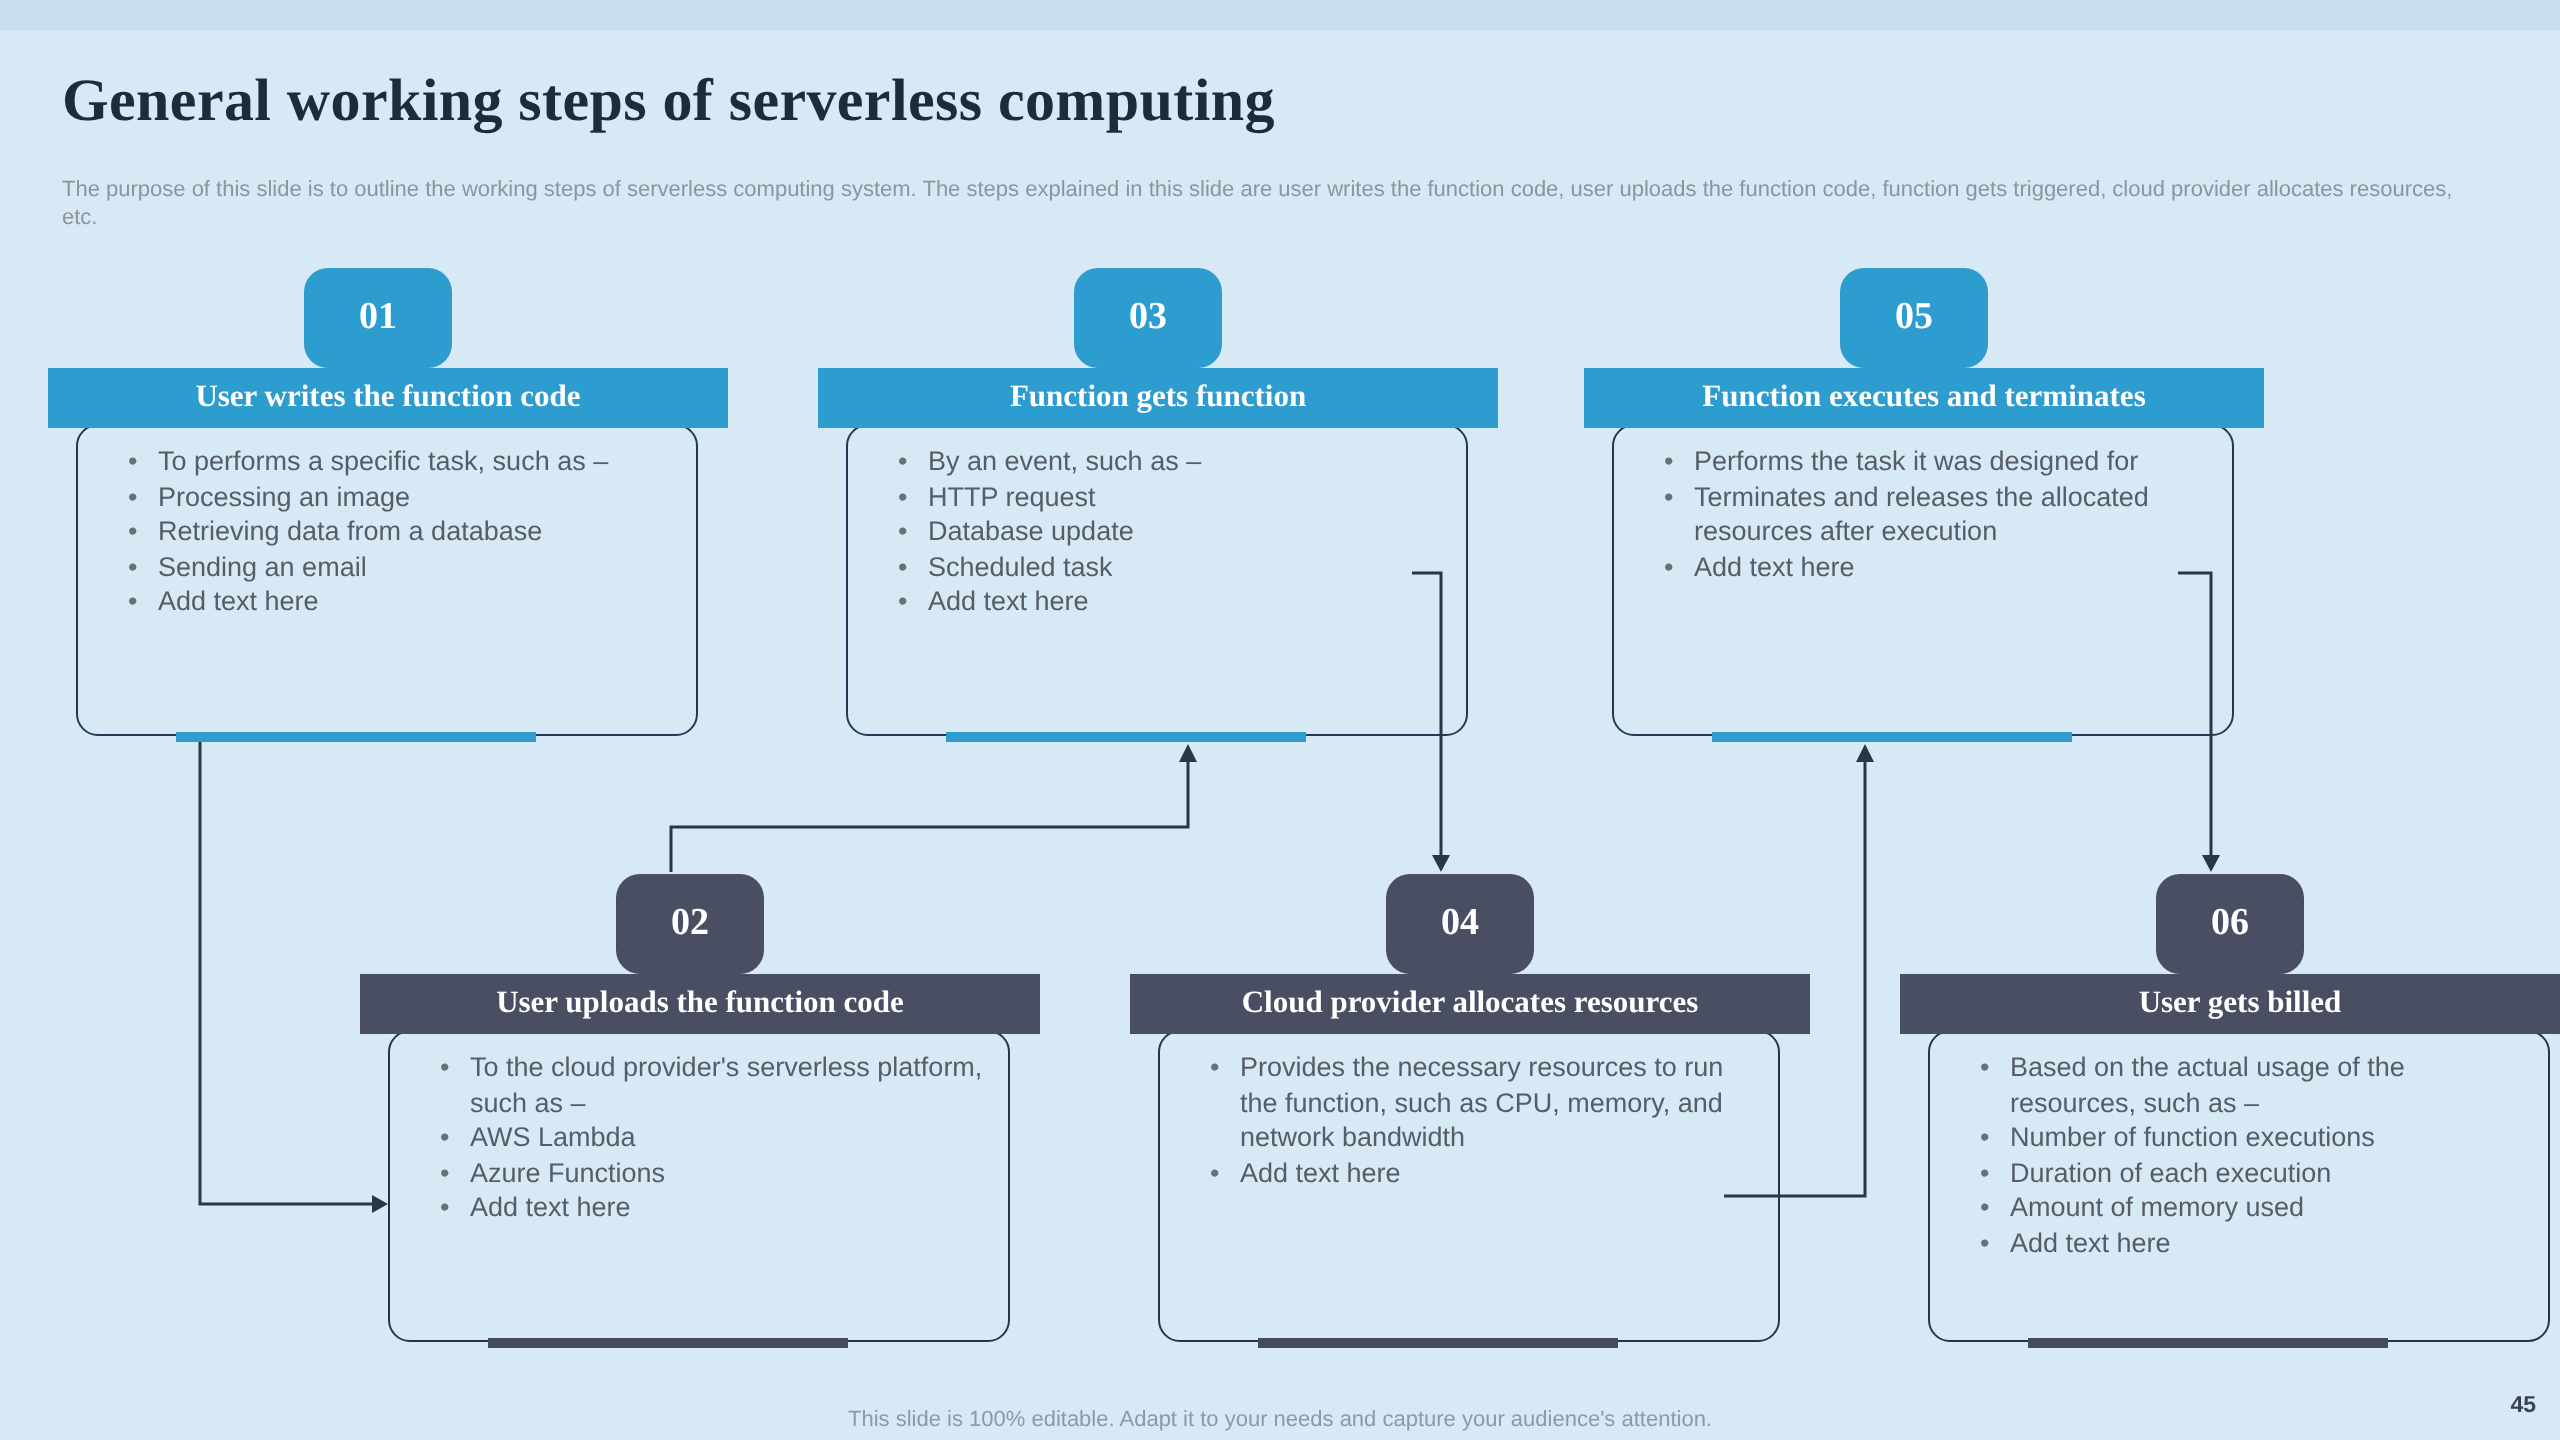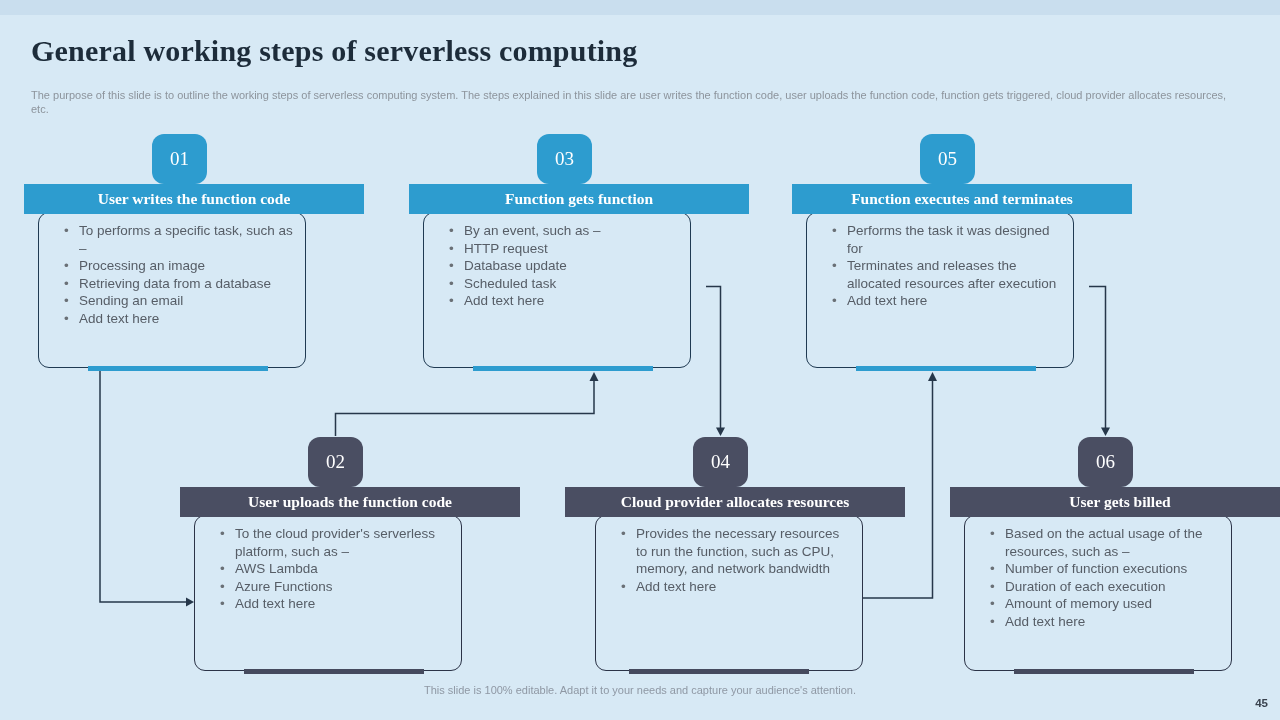--- a/index.html
+++ b/index.html
@@ -12,48 +12,48 @@
   .title{
     position:absolute;left:31px;top:34px;width:1100px;
     font-family:"Liberation Serif", serif;font-weight:bold;font-size:30px;
     color:#1d2c3a;letter-spacing:.2px;margin:0;
   }
   .subtitle{
     position:absolute;left:31px;top:88px;width:1200px;margin:0;
     font-size:11px;line-height:14px;color:#8d949c;
   }
   .badge{
-    position:absolute;width:55px;height:50px;border-radius:12px;
+    position:absolute;width:74px;height:50px;border-radius:12px;
     display:flex;align-items:center;justify-content:center;
-    color:#fff;font-family:"Liberation Serif", serif;font-weight:normal;font-size:19px;
+    color:#fff;font-family:"Liberation Serif", serif;font-weight:bold;font-size:19px;
   }
   .hdr{
     position:absolute;width:340px;height:30px;z-index:3;
     display:flex;align-items:center;justify-content:center;
     color:#fff;font-family:"Liberation Serif", serif;font-weight:bold;font-size:15.5px;
   }
   .blue{background:#2d9ccf;}
   .dark{background:#4a4e62;text-align:center;}
   .bodybox{
-    position:absolute;width:268px;height:156px;z-index:1;
+    position:absolute;width:311px;height:156px;z-index:1;
     border:1.4px solid #1f3a52;border-radius:11px;box-sizing:border-box;
   }
   .bodybox.dk{border-color:#2b3347;}
   ul.bullets{
     margin:9px 0 0 0;padding:0 8px 0 23px;list-style:none;
     color:#565d66;font-size:13.5px;line-height:17.5px;
   }
   ul.bullets li{position:relative;padding-left:17px;}
   ul.bullets li::before{content:"•";position:absolute;left:2px;color:#6a7076;}
   .ubar{position:absolute;width:180px;height:5px;z-index:4;}
   .ubar.blue{background:#2d9ccf;}
   .ubar.dark{background:#454a5e;}
   .connectors{position:absolute;left:0;top:0;z-index:0;}
   .footer{
-    position:absolute;left:0;top:684px;width:1280px;text-align:center;
+    position:absolute;left:0;top:704px;width:1280px;text-align:center;
     font-size:11px;color:#8f98a4;
   }
   .pagenum{
     position:absolute;right:12px;top:697px;font-size:11.5px;font-weight:bold;color:#39424e;
   }
 </style>
 </head>
 <body>
 
 <div class="slide">
@@ -123,21 +123,21 @@
       <li>To the cloud provider's serverless platform, such as –</li>
       <li>AWS Lambda</li>
       <li>Azure Functions</li>
       <li>Add text here</li>
     </ul>
   </div>
   <div class="ubar dark" style="left:244px;top:669px;"></div>
 
   <div class="badge dark" style="left:693px;top:437px;">04</div>
   <div class="hdr dark" style="left:565px;top:487px;">Cloud provider allocates resources</div>
-  <div class="bodybox dk" style="left:579px;top:515px;margin-left:16px;">
+  <div class="bodybox dk" style="left:579px;top:515px;">
     <ul class="bullets">
       <li>Provides the necessary resources to run the function, such as CPU, memory, and network bandwidth</li>
       <li>Add text here</li>
     </ul>
   </div>
   <div class="ubar dark" style="left:629px;top:669px;"></div>
 
   <div class="badge dark" style="left:1078px;top:437px;">06</div>
   <div class="hdr dark" style="left:950px;top:487px;">User gets billed</div>
   <div class="bodybox dk" style="left:964px;top:515px;">

